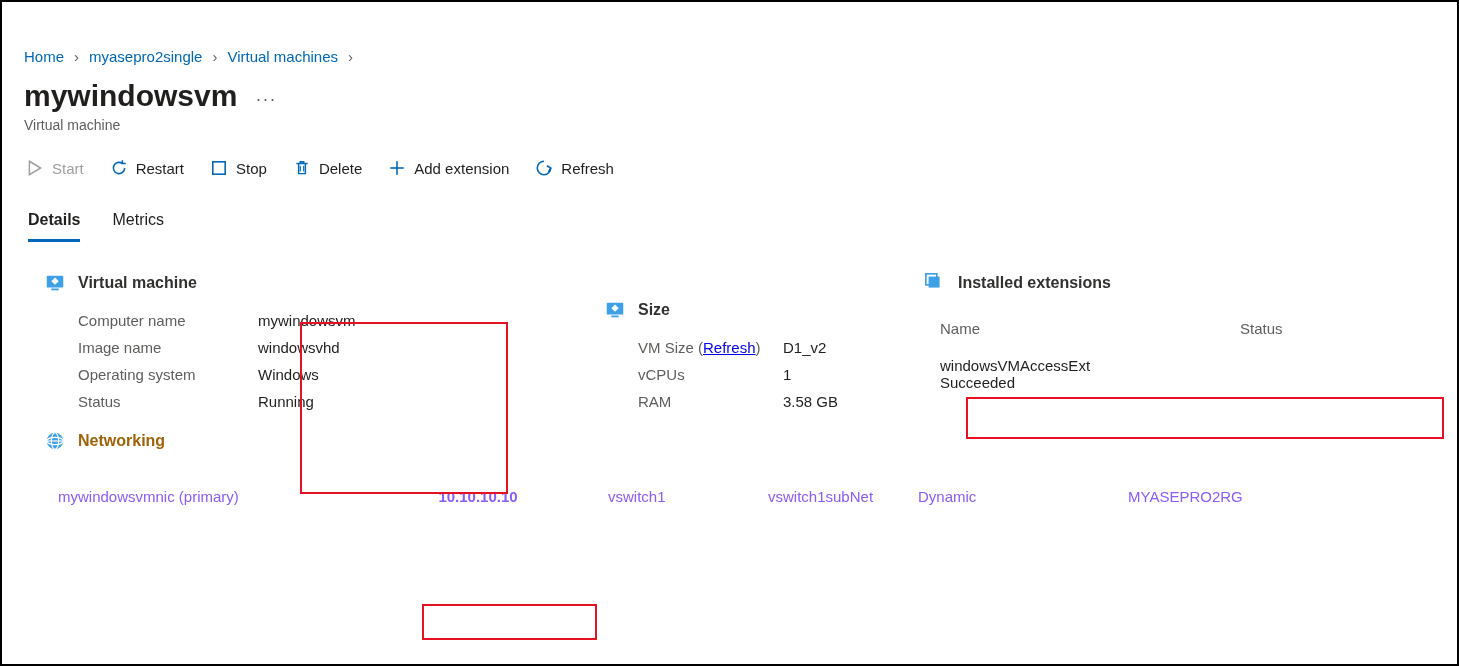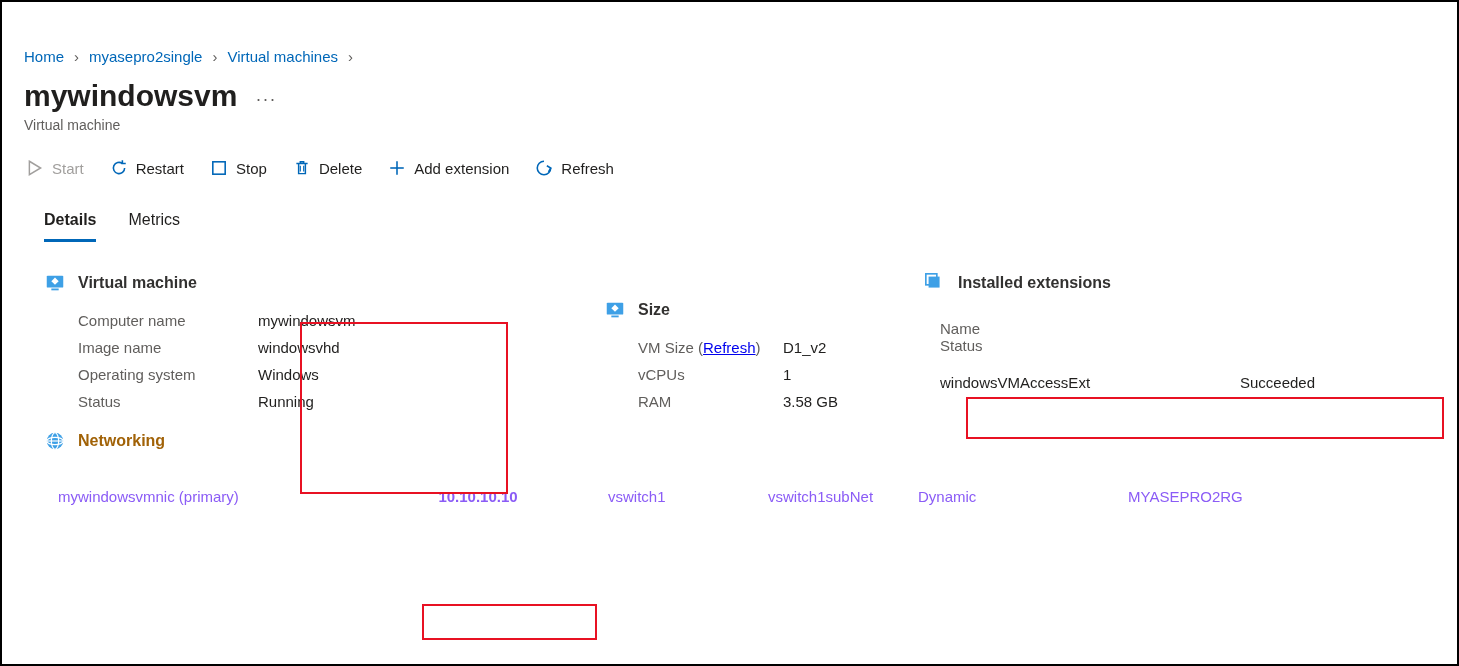--- a/index.html
+++ b/index.html
@@ -32,43 +32,43 @@
   .page-title { font-size: 30px; font-weight: 600; color:#201f1e; }
   .more-dots { color:#605e5c; font-size:18px; letter-spacing:1px; padding-top:6px; cursor:pointer;}
   .subtitle { color:#605e5c; font-size:14px; margin-bottom:22px;}
   
   .toolbar { display:flex; align-items:center; gap:22px; margin-bottom:24px; }
   .tb-btn { display:flex; align-items:center; gap:8px; font-size:15px; color:#201f1e; cursor:pointer; background:none; border:none; padding:4px 2px;}
   .tb-btn.disabled { color:#a19f9d; cursor:default; }
   .tb-btn.disabled svg { stroke:#a19f9d !important; fill:none; }
   .tb-btn svg { flex:none; }
   
-  .tabs { display:flex; gap:32px; border-bottom:0; margin-left:20px;}
+  .tabs { display:flex; gap:32px; border-bottom:0; margin-left:4px;}
   .tab { font-size:16px; color:#201f1e; padding:6px 0 10px 0; cursor:pointer; border-bottom:3px solid transparent;}
   .tab.active { font-weight:600; border-bottom:3px solid #0067b8;}
   
   .content { display:flex; padding:30px 0 0 20px; gap:0; }
   .col { }
   .col1 { width:560px; }
   .col2 { width:320px;margin-top:27px; }
   .col3 { flex:1; }
   .section-head { display:flex; align-items:center; gap:12px; font-weight:600; font-size:16px; margin-bottom:18px;}
   .section-head.link-head span.txt { color:#a16207; }
   .kv { display:flex; margin-bottom:10px; font-size:15px;}
   .kv .k { width:180px; color:#605e5c; }
   .kv .v { color:#201f1e; }
   .col2 .kv .k { width:145px; }
   .redbox { border:2px solid #e81123; position:absolute; pointer-events:none; }
   .rb-vm   { left:298px;  top:320px; width:208px; height:172px; }
   .rb-ext  { left:964px;  top:395px; width:478px; height:42px; }
   .rb-ip   { left:420px;  top:602px; width:175px; height:36px; }
   
   .ext-table { width:100%; margin-left:8px;}
-  .ext-table .hdr { display:flex; font-size:15px; color:#605e5c; padding:8px 8px;flex-direction:column; }
-  .ext-table .row { display:flex; font-size:15px; color:#201f1e; padding:12px 8px; }
+  .ext-table .hdr { display:flex; font-size:15px; color:#605e5c; padding:8px 8px; }
+  .ext-table .row { display:flex; font-size:15px; color:#201f1e; padding:12px 8px;flex-direction:column; }
   .ext-table .c1 { width:300px; }
   .ext-table .c2 { width:140px; }
   
   .net-section { margin-top:20px; }
   .net-section .section-head { margin-bottom:28px; }
   .net-table { margin-left:34px; width:1340px; }
   .net-table .hdr { display:flex; font-size:15px; color:#201f1e; font-weight:400; padding-bottom:16px;}
   .net-table .row { display:flex; font-size:15px; color:#8b5cf6; padding:8px 0;}
   .nc1{width:330px;} .nc2{width:220px;} .nc3{width:160px;} .nc4{width:150px;} .nc5{width:210px;} .nc6{width:260px;}
   .net-table .row .nc2 { font-weight:600; text-align:center; padding-right:40px;}

